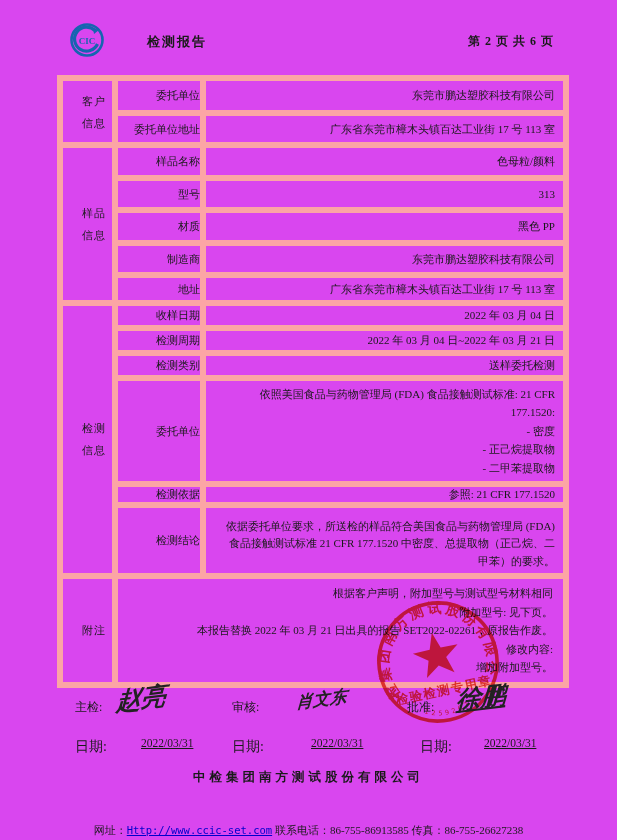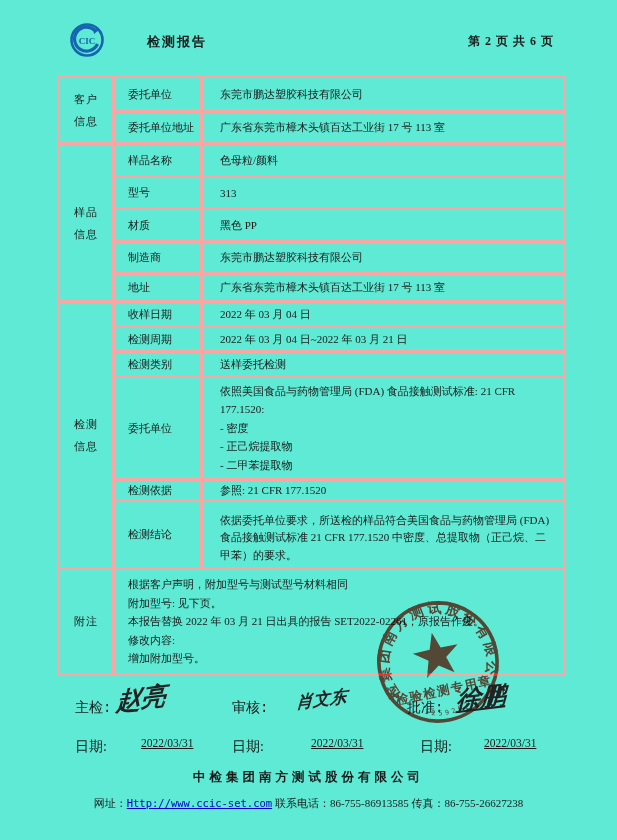--- a/index.html
+++ b/index.html
@@ -1,56 +1,56 @@
 <!DOCTYPE html>
 <html><head>
 <meta charset="utf-8">
 <style>
   * { margin:0; padding:0; box-sizing:border-box; }
   html,body { background:#ffffff; }
   .page {
-    position:relative; width:617px; height:840px; background:#5eead4;
+    position:relative; width:617px; height:840px; background:#d946ef;
     font-family:"Liberation Serif","DejaVu Serif",serif;
     color:#1a1a1a; overflow:hidden;
   }
   
   .hdr-logo { position:absolute; left:68px; top:20px; width:38px; height:40px; }
   .hdr-title { position:absolute; left:147px; top:33px; font-size:13px; font-weight:bold; letter-spacing:2px; }
   .hdr-no { position:absolute; left:236px; top:33px; font-size:12px; font-weight:bold; }
   .hdr-page { position:absolute; left:468px; top:33px; font-size:12px; font-weight:bold; letter-spacing:1px; }
   
   table.rpt {
     position:absolute; left:57px; top:75px; width:506px;
     border-collapse:collapse; table-layout:fixed;
     font-size:11px;
   }
-  table.rpt td { border:3px solid #fca5a5; vertical-align:middle; }
+  table.rpt td { border:6px solid #fca5a5; vertical-align:middle;text-align:right; }
   td.sec { text-align:center; padding:0 6px; }
   td.sec span { display:inline-block; width:2.4em; line-height:2.0; letter-spacing:1px; }
   td.lab { padding-left:13px; }
   td.val { padding-left:17px; padding-right:8px; }
   td.multiline { line-height:18.4px; padding-top:4px; padding-bottom:4px; white-space:pre-line; vertical-align:top; }
   td.concl { line-height:17.3px; padding-top:10px; padding-bottom:3px; }
   td.note { padding:5px 10px 5px 13px; line-height:18.6px; white-space:pre-line; vertical-align:top; }
   
-  .sig-label { position:absolute; font-size:14px;font-family:Liberation Mono, monospace; }
+  .sig-label { position:absolute; font-size:12px; }
   .sig {
     position:absolute; font-size:24px; font-weight:bold; font-style:italic;
     color:#222; transform:rotate(-7deg) skewX(-10deg); white-space:nowrap;
   }
   .date-label { position:absolute; font-size:14px; }
   .date-val { position:absolute; font-size:11.5px;text-decoration:underline; }
   
   .stamp { position:absolute; left:371px; top:595px; width:134px; height:134px;
            mix-blend-mode:multiply; opacity:.9; }
   
   .ftr-company { position:absolute; left:0; top:769px; width:617px; text-align:center;
                  font-size:12.5px; font-weight:bold; letter-spacing:4px; }
   .ftr-line1 { position:absolute; left:0; top:791px; width:617px; text-align:center; font-size:11px; }
-  .ftr-line2 { position:absolute; left:0; top:796px; width:617px; text-align:center; font-size:11px; }
+  .ftr-line2 { position:absolute; left:0; top:823px; width:617px; text-align:center; font-size:11px; }
   .ftr-link { color:#0000cc; text-decoration:underline; font-family:"DejaVu Sans Mono","Liberation Mono",monospace; font-size:10.5px; }
 </style>
 </head>
 <body>
 
 <div class="page">
 
   <svg class="hdr-logo" viewBox="0 0 38 40">
     <circle cx="19" cy="20" r="15.5" fill="none" stroke="#1565b0" stroke-width="2.6"></circle>
     <path d="M 27,10.5 A 12,12 0 1 0 29.5,24" fill="none" stroke="#1565b0" stroke-width="3.2"></path>

